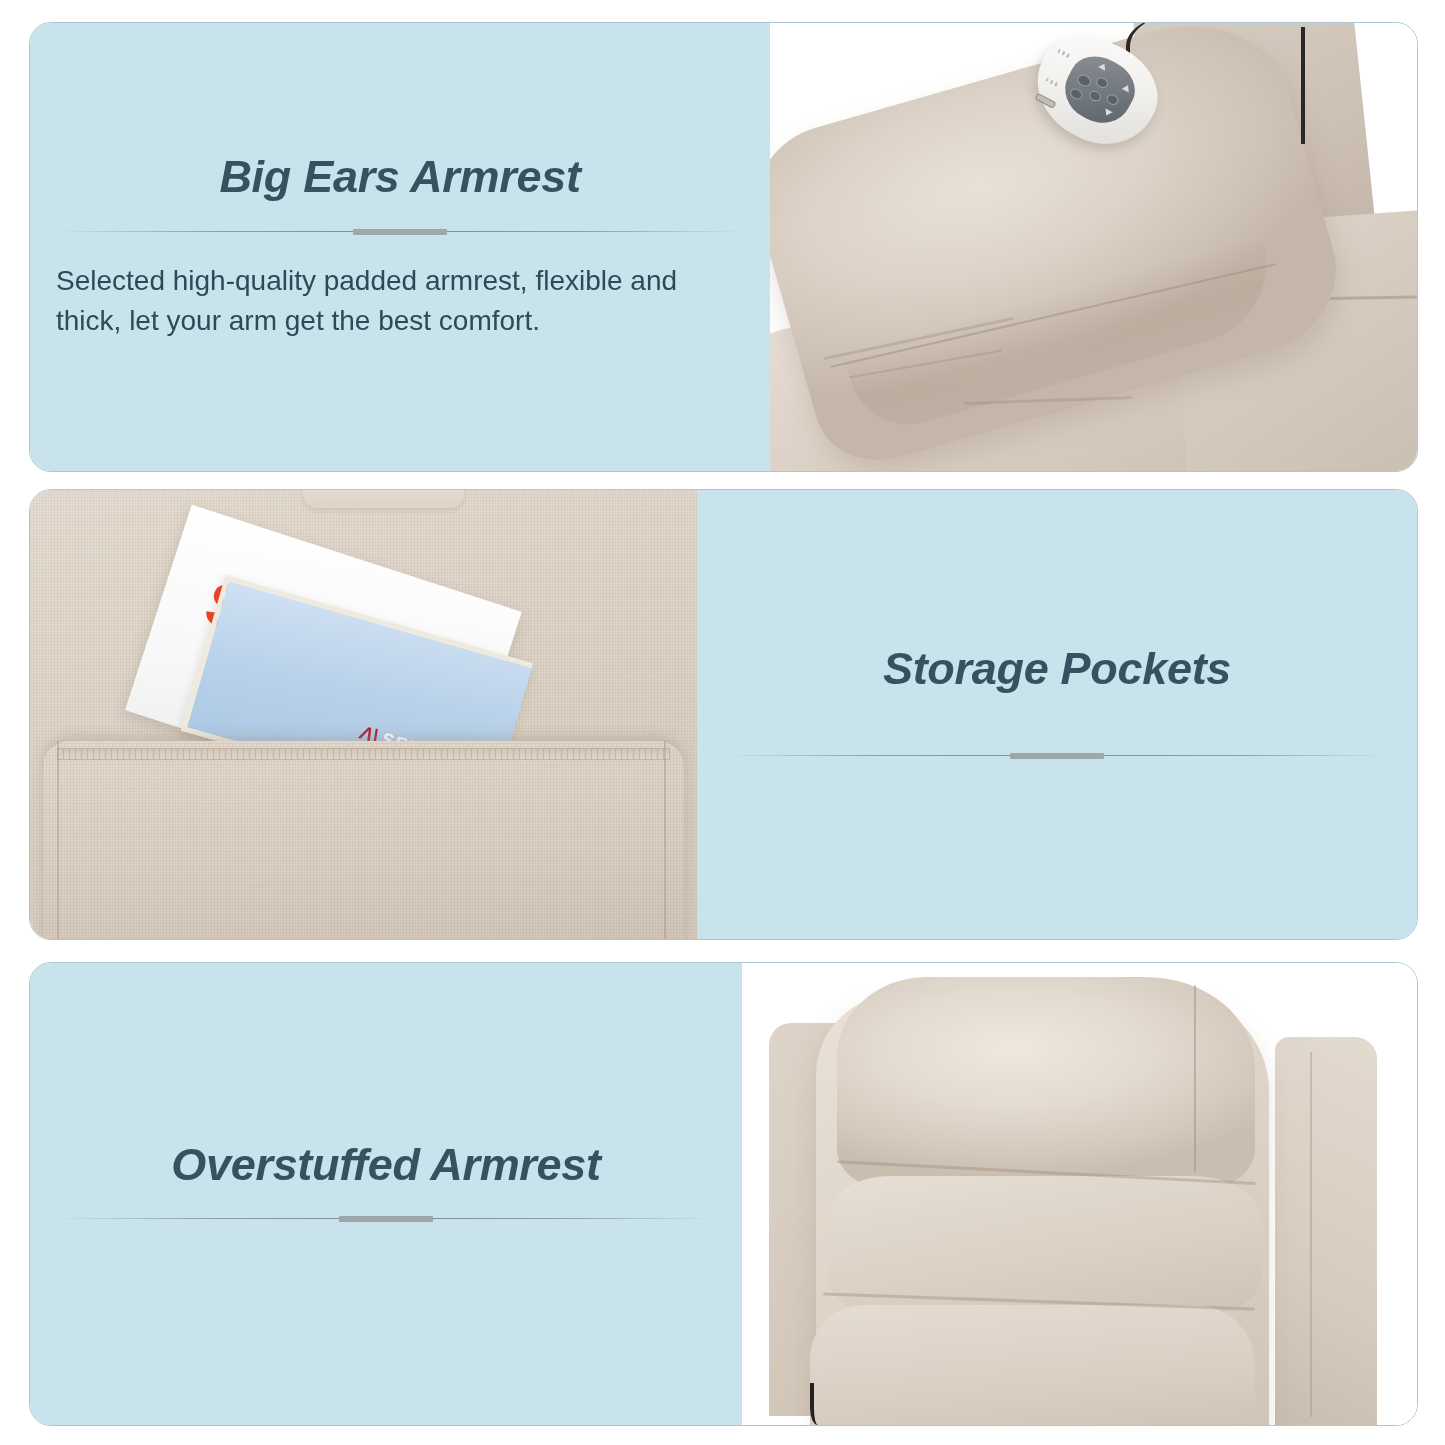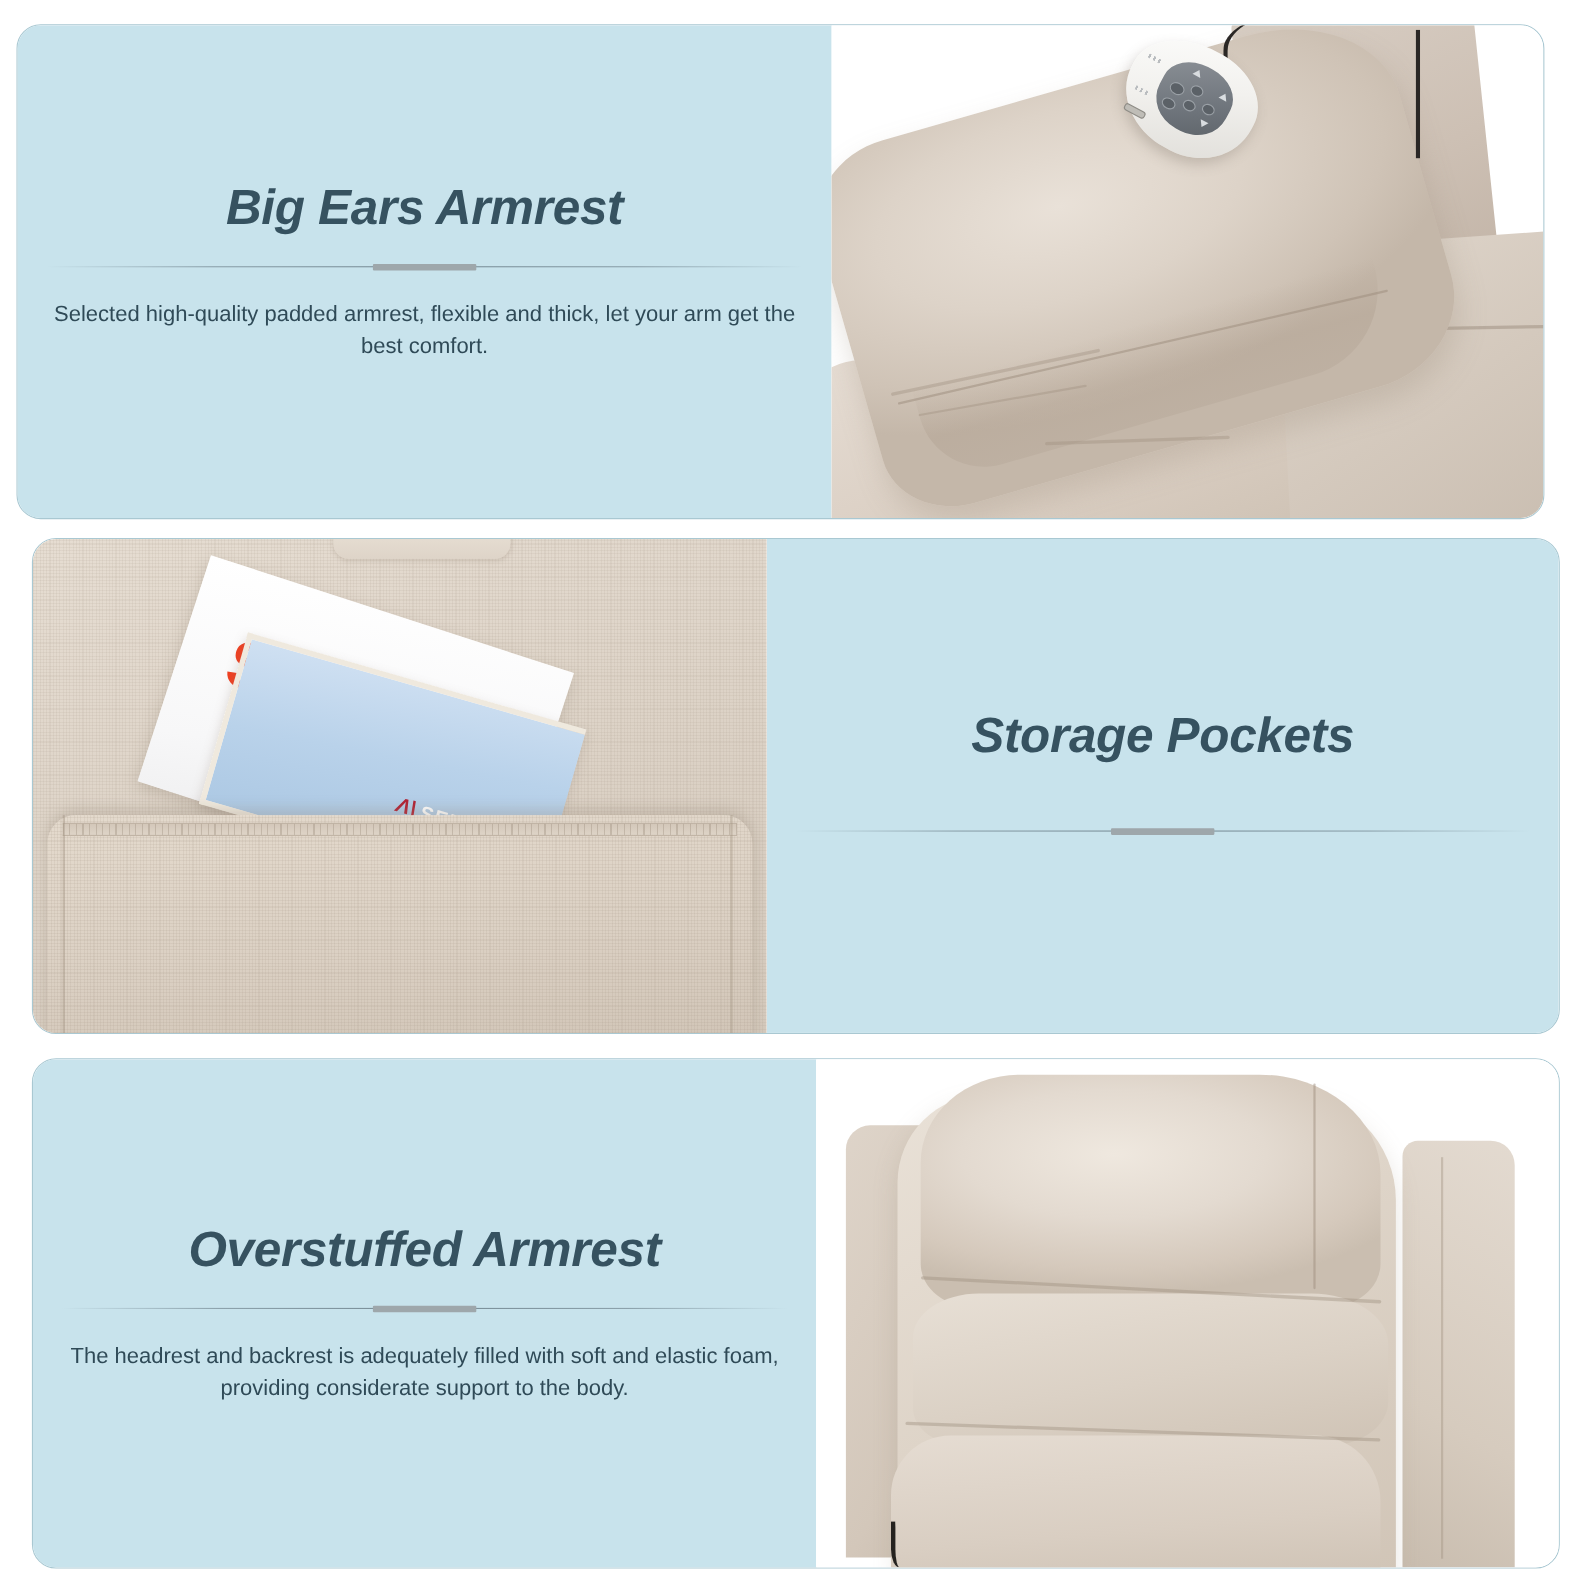--- a/index.html
+++ b/index.html
@@ -21,21 +21,21 @@
 
   
   .panel {
     position: absolute;
     border: 1px solid #a9c8d2;
     border-radius: 22px;
     overflow: hidden;
     background: #ffffff;
     display: flex;
   }
-  .panel.p1 { left: 15px;  top: 22px;   width: 1389px; height: 450px; }
+  .panel.p1 { left: 29px;  top: 22px;   width: 1389px; height: 450px; }
   .panel.p2 { left: 29px;  top: 489px;  width: 1389px; height: 451px; }
   .panel.p3 { left: 29px;  top: 962px;  width: 1389px; height: 464px; }
 
   
   .textblock {
     background: #c8e3ec;
     display: flex;
     flex-direction: column;
     align-items: center;
     justify-content: center;
@@ -80,23 +80,22 @@
     left: 50%;
     transform: translateX(-50%);
     top: 1px;
     width: 94px;
     height: 6px;
     background: #9ea7ab;
     border-radius: 1px;
   }
 
   .panel-desc {
-    font-size: 20px;
+    font-size: 28px;
     color: #2f4a57;
-    text-align: center;
     line-height: 1.45;
   }
 
   
   .photo {
     position: relative;
     flex: 1 1 auto;
     background: #ffffff;
     overflow: hidden;
   }
@@ -481,21 +480,20 @@
   </div>
 
   <div class="panel p3">
 
     <div class="textblock">
       <div class="panel-title">Overstuffed Armrest</div>
       <div class="divider">
         <div class="hair"></div>
         <div class="nub"></div>
       </div>
-      <div class="panel-desc">The headrest and backrest is adequately filled with soft and elastic foam, providing considerate support to the body.</div>
     </div>
 
     <div class="photo">
       <div class="rec-wrap">
         <div class="rec-wing-l"></div>
         <div class="rec-wing-r"></div>
         <div class="rec-back"></div>
         <div class="rec-headrest"></div>
         <div class="rec-lumbar"></div>
         <div class="rec-seat"></div>

